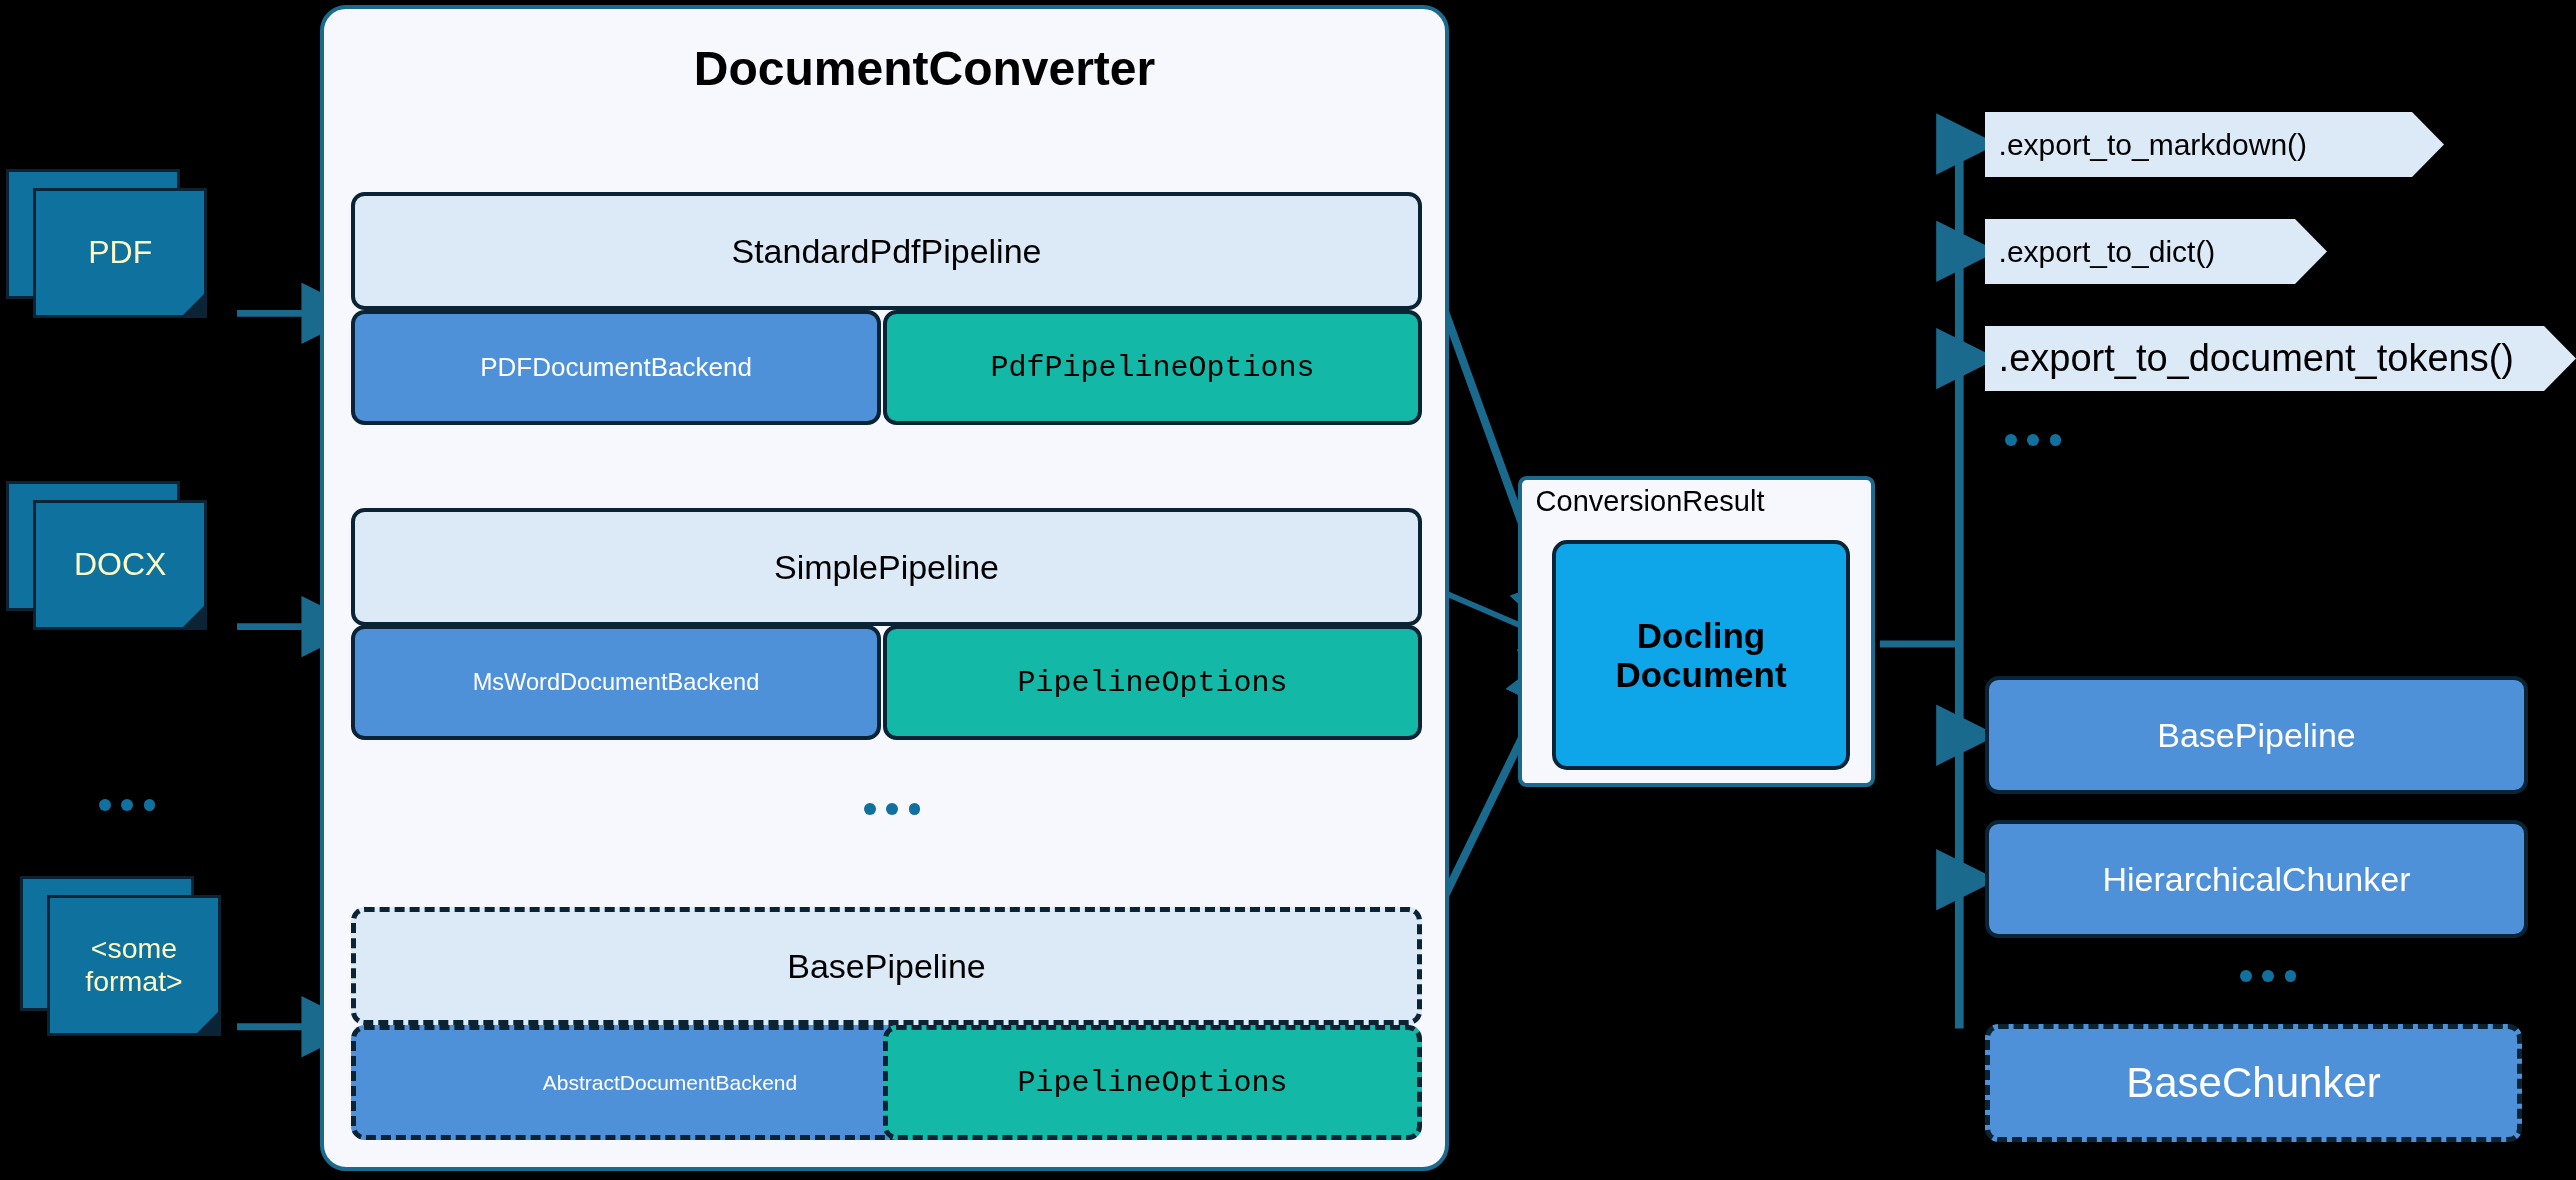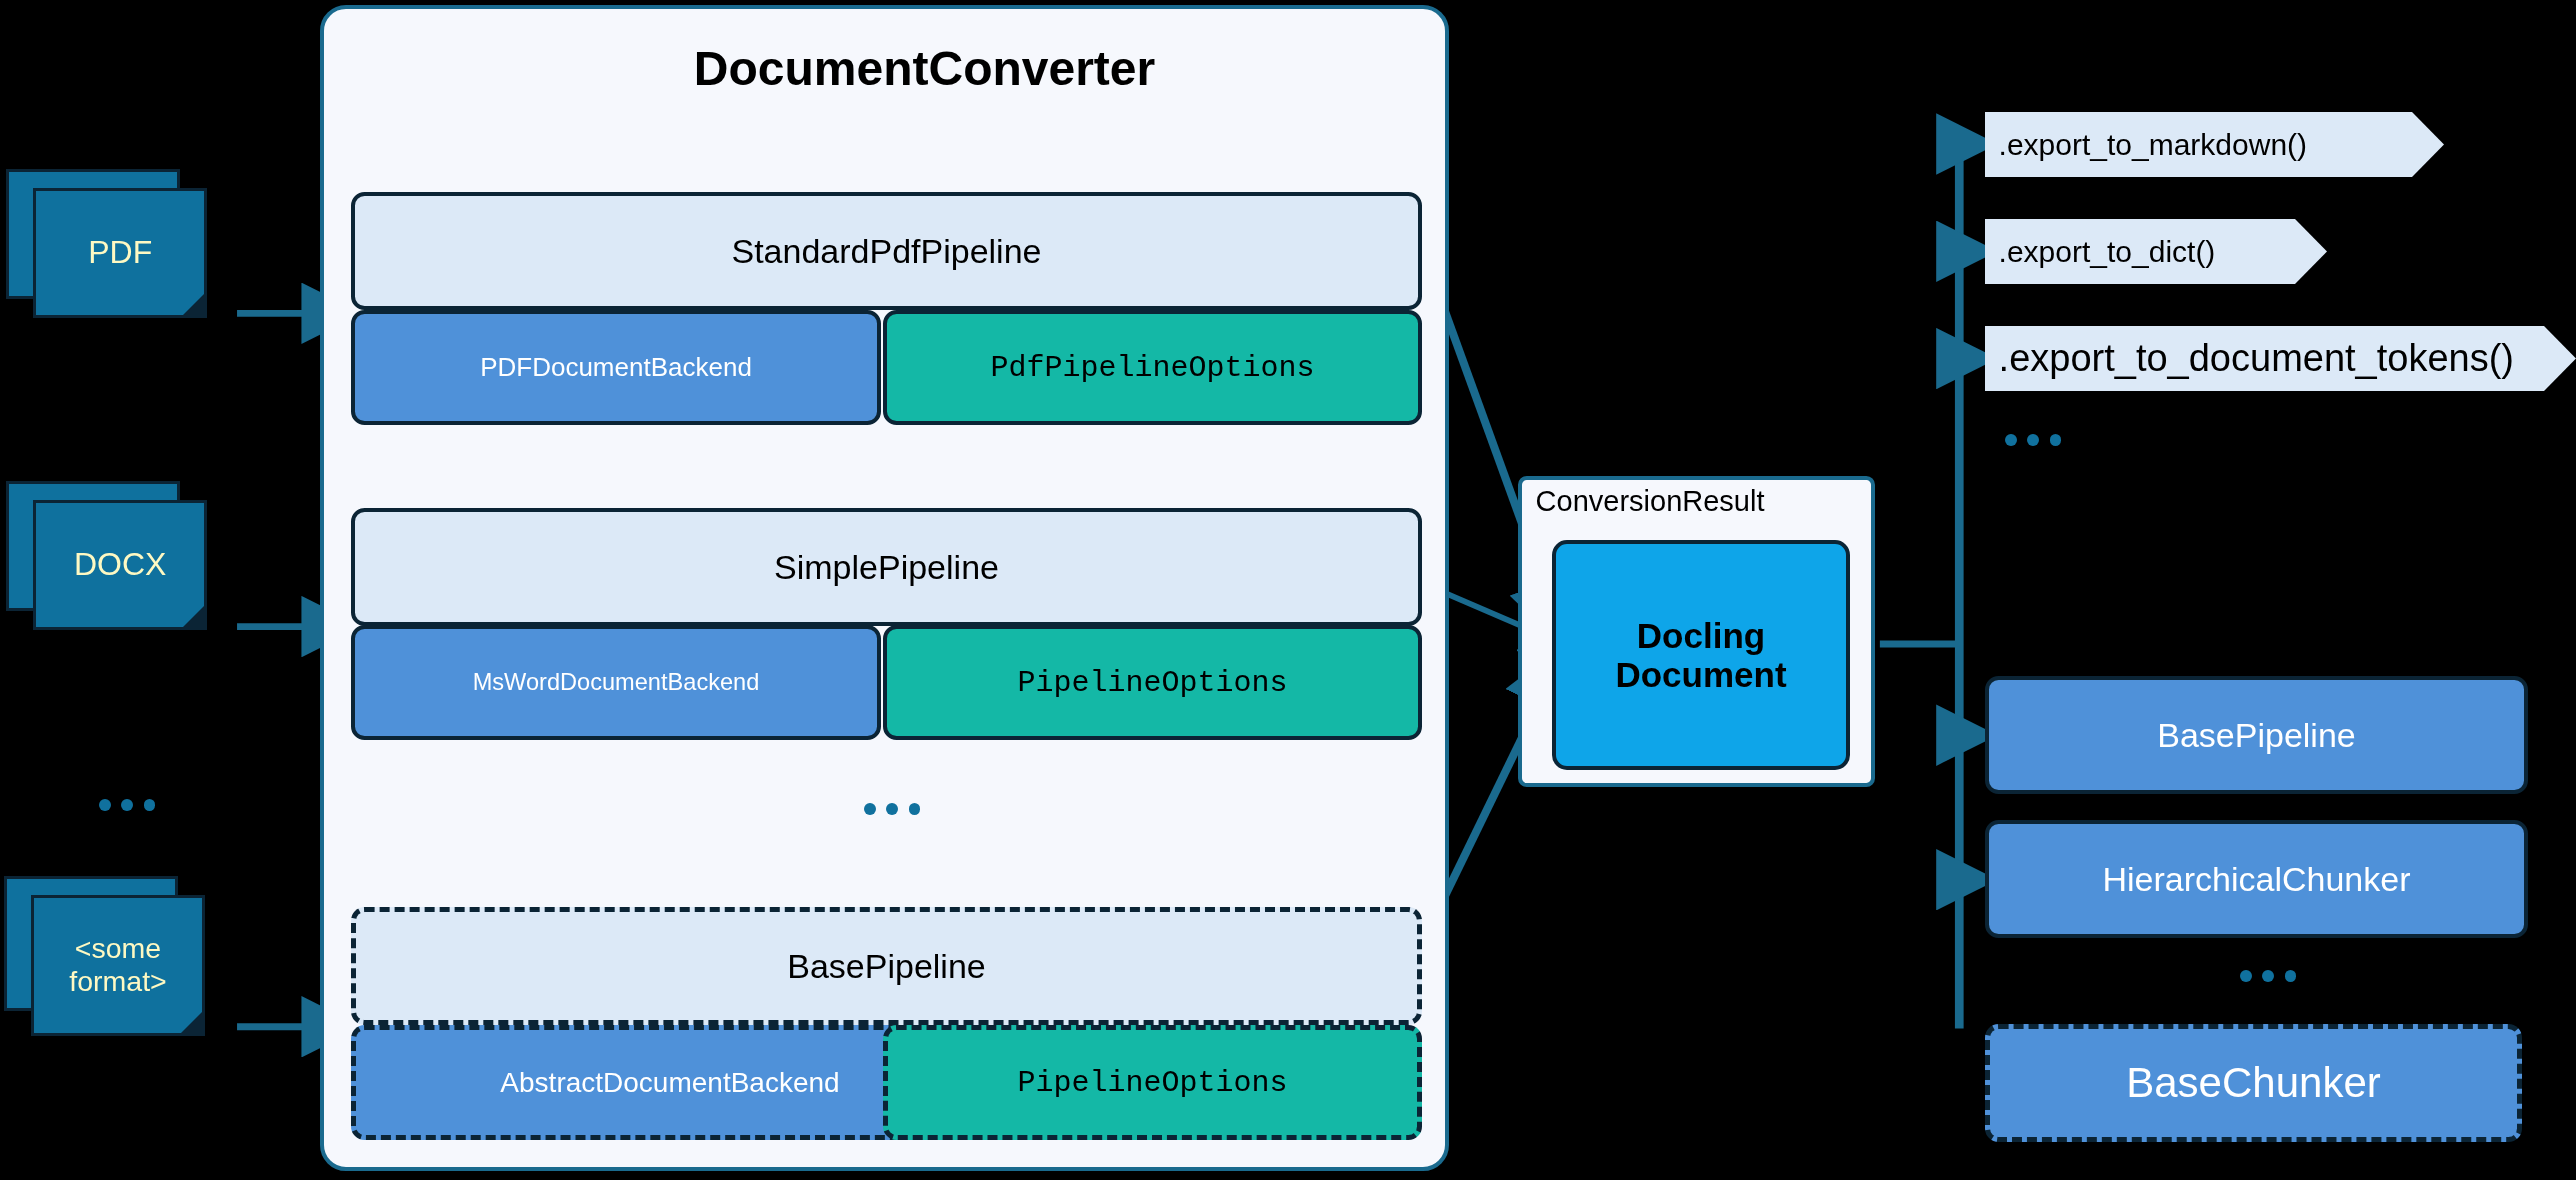--- a/index.html
+++ b/index.html
@@ -185,21 +185,21 @@
     </div>
     <div class="doc-fold" style="left:174px; top:123px; border-width:0 0 26px 26px; border-color: transparent transparent #0b2435 transparent;"></div>
   </div>
 
   <div class="ellipsis" style="left:99px; top:799px;">
     <i></i>
     <i></i>
     <i></i>
   </div>
 
-  <div class="doc-icon" style="left:4px; top:876px; width:230px; height:161px;padding-left:36px;">
+  <div class="doc-icon" style="left:20px; top:876px; width:230px; height:161px;padding-left:36px;">
     <div class="doc-back" style="left:0; top:0; width:174px; height:135px;"></div>
     <div class="doc-front" style="left:27px; top:18.6px; width:174px; height:141px; font-size:28.5px; flex-direction:column;">
       <span>&lt;some</span>
       <span>format&gt;</span>
     </div>
     <div class="doc-fold" style="left:174px; top:134px; border-width:0 0 26px 26px; border-color: transparent transparent #0b2435 transparent;"></div>
   </div>
 
   <div id="converter-panel" style="left:320px; top:5px; width:1129px; height:1166px;">
     <div id="converter-title" style="top:32px; font-size:48px;padding-left:40px;">DocumentConverter</div>
@@ -213,21 +213,21 @@
   <div class="pipe-sub sub-backend" style="left:351px; top:625px; width:530px; height:115px; font-size:23.6px;">MsWordDocumentBackend</div>
   <div class="pipe-sub sub-options" style="left:883px; top:625px; width:539px; height:115px; font-size:30px;">PipelineOptions</div>
 
   <div class="ellipsis" style="left:864px; top:803px;">
     <i></i>
     <i></i>
     <i></i>
   </div>
 
   <div class="pipe-head dashed" style="left:351px; top:907px; width:1071px; height:118px; font-size:34px;">BasePipeline</div>
-  <div class="pipe-sub sub-backend dashed" style="left:351px; top:1025px; width:622px; height:115px; font-size:28px;padding-left:16px;">AbstractDocumentBackend</div>
+  <div class="pipe-sub sub-backend dashed" style="left:351px; top:1025px; width:622px; height:115px; font-size:21px;padding-left:16px;">AbstractDocumentBackend</div>
   <div class="pipe-sub sub-options dashed" style="left:883px; top:1025px; width:539px; height:115px; font-size:30px;">PipelineOptions</div>
 
   <div id="conv-result" style="left:1518px; top:476px; width:357px; height:311px;">
     <div id="conv-result-label" style="font-size:29px;">ConversionResult</div>
     <div id="docling-doc" style="left:30px; top:60px; width:298px; height:230px; font-size:35px; flex-direction:column;">
       <span>Docling</span>
       <span>Document</span>
     </div>
   </div>
 

